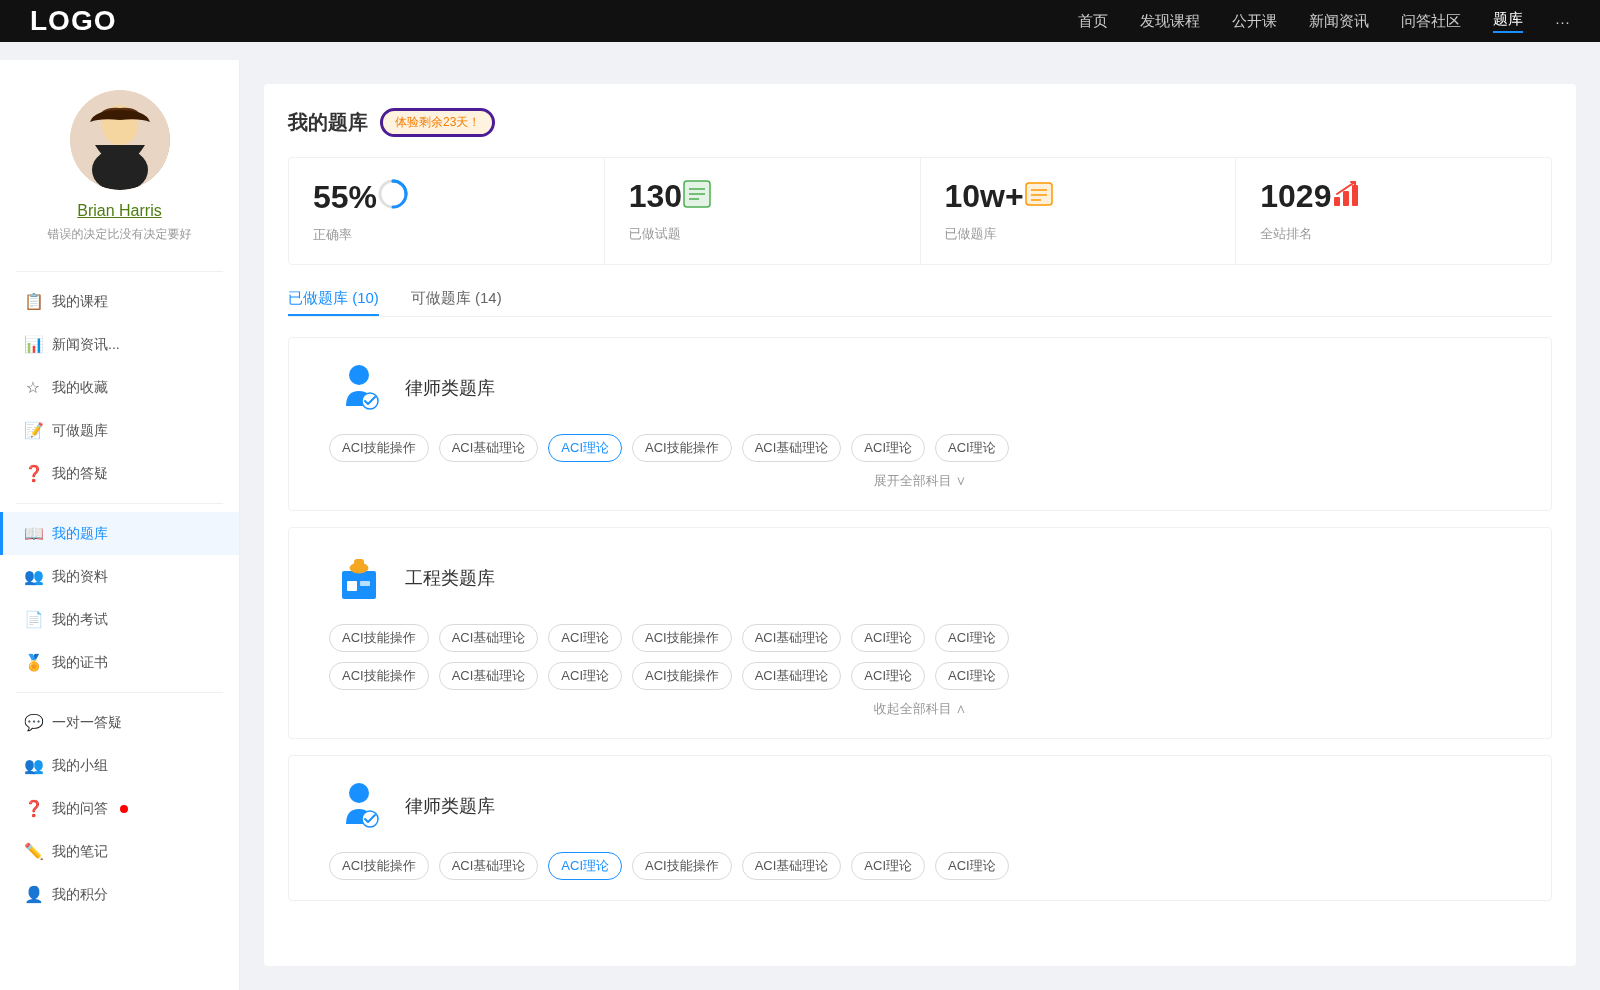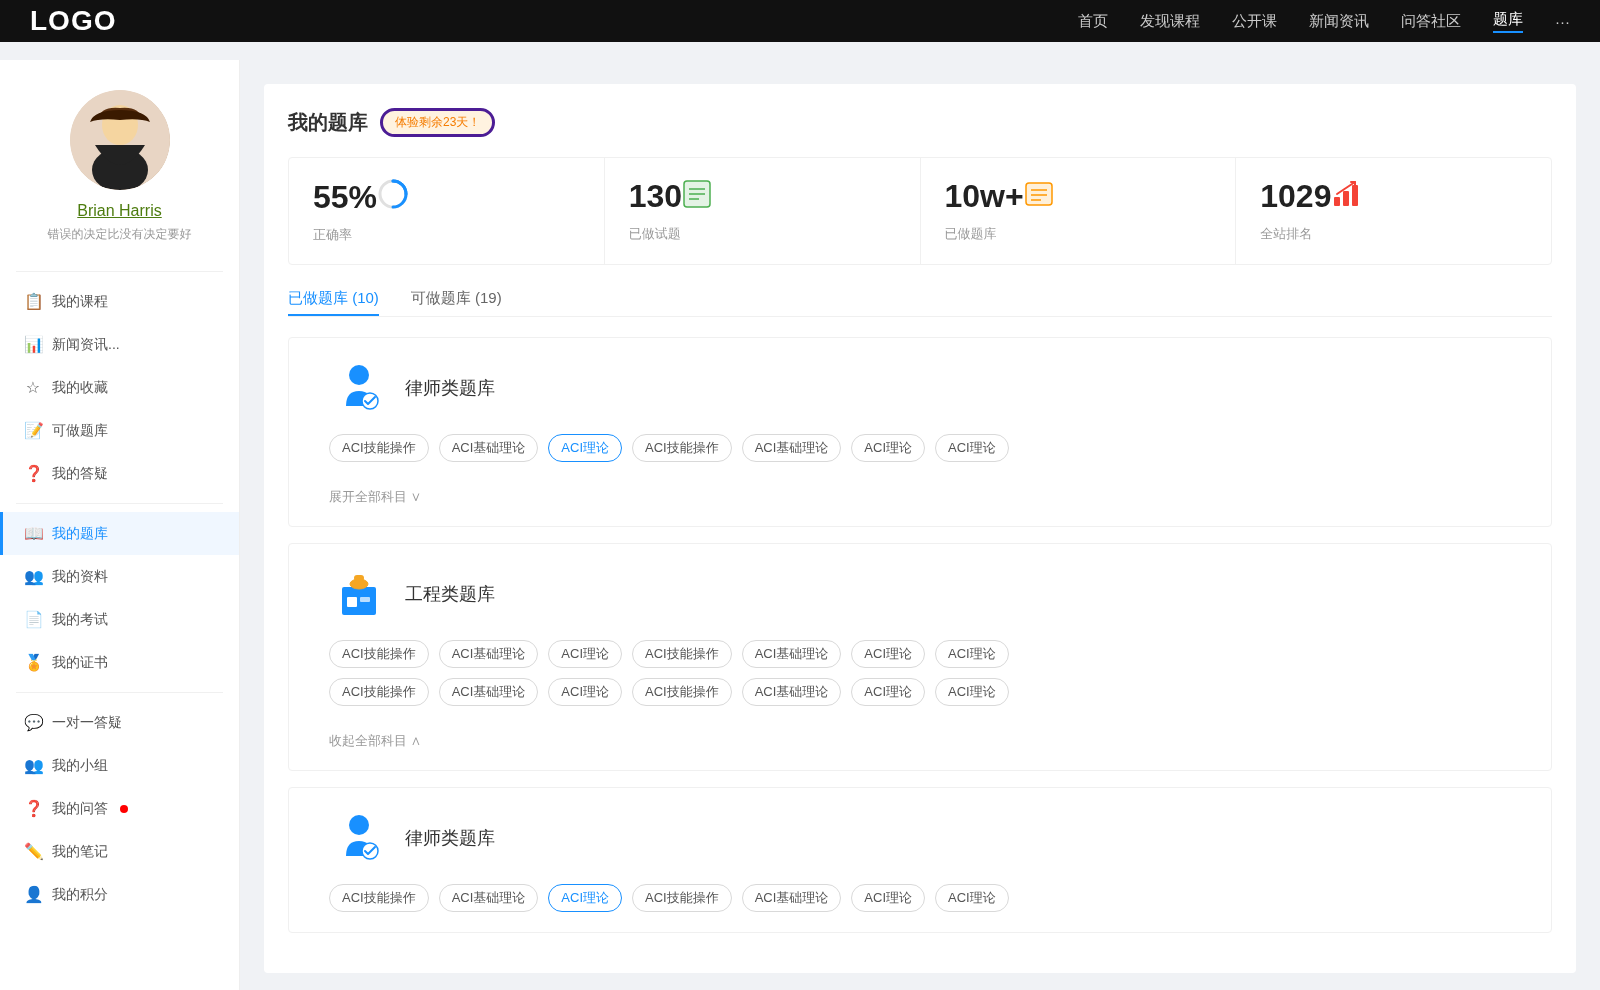--- a/index.html
+++ b/index.html
@@ -64,21 +64,21 @@
 
     
     .bank-card { border: 1px solid #f0f0f0; border-radius: 4px; margin-bottom: 16px; padding: 20px 40px; }
     .bank-card-header { display: flex; align-items: center; gap: 16px; margin-bottom: 16px; }
     .bank-icon { width: 60px; height: 60px; display: flex; align-items: center; justify-content: center; font-size: 36px; }
     .bank-title { font-size: 18px; font-weight: 500; color: #333; }
     .bank-tags { display: flex; flex-wrap: wrap; gap: 10px; }
     .bank-tag { padding: 4px 12px; border: 1px solid #d9d9d9; border-radius: 20px; font-size: 13px; color: #555; cursor: pointer; background: #fff; }
     .bank-tag.active { border-color: #1890ff; color: #1890ff; background: #fff; }
     .bank-tags-row2 { display: flex; flex-wrap: wrap; gap: 10px; margin-top: 10px; }
-    .expand-link { text-align: left; margin-top: 26px; color: #999; font-size: 13px; cursor: pointer; }
+    .expand-link { text-align: center; margin-top: 10px; color: #999; font-size: 13px; cursor: pointer; }
   </style>
 </head>
 <body>
 
 <nav class="top-nav">
   <span class="nav-logo">LOGO</span>
   <div class="nav-menu">
     <span class="nav-item">首页</span>
     <span class="nav-item">发现课程</span>
     <span class="nav-item">公开课</span>
@@ -236,21 +236,21 @@
                 <polyline points="20,3 24,3 24,7" fill="none" stroke="#f44336" stroke-width="2" stroke-linecap="round" stroke-linejoin="round"></polyline>
               </svg>
             </span>
           </div>
           <div class="stat-label">全站排名</div>
         </div>
       </div>
 
       <div class="tabs">
         <span class="tab active">已做题库 (10)</span>
-        <span class="tab">可做题库 (19)</span>
+        <span class="tab">可做题库 (14)</span>
       </div>
 
       <div class="bank-card">
         <div class="bank-card-header">
           <div class="bank-icon">
             <svg width="55" height="55" viewBox="0 0 55 55">
               <circle cx="27" cy="14" r="10" fill="#1890ff"></circle>
               <path d="M14 45 Q14 30 27 30 Q40 30 40 45Z" fill="#1890ff"></path>
               <circle cx="38" cy="40" r="8" fill="#fff" stroke="#1890ff" stroke-width="1.5"></circle>
               <path d="M33 40 L36 43 L43 36" fill="none" stroke="#1890ff" stroke-width="2" stroke-linecap="round" stroke-linejoin="round"></path>

